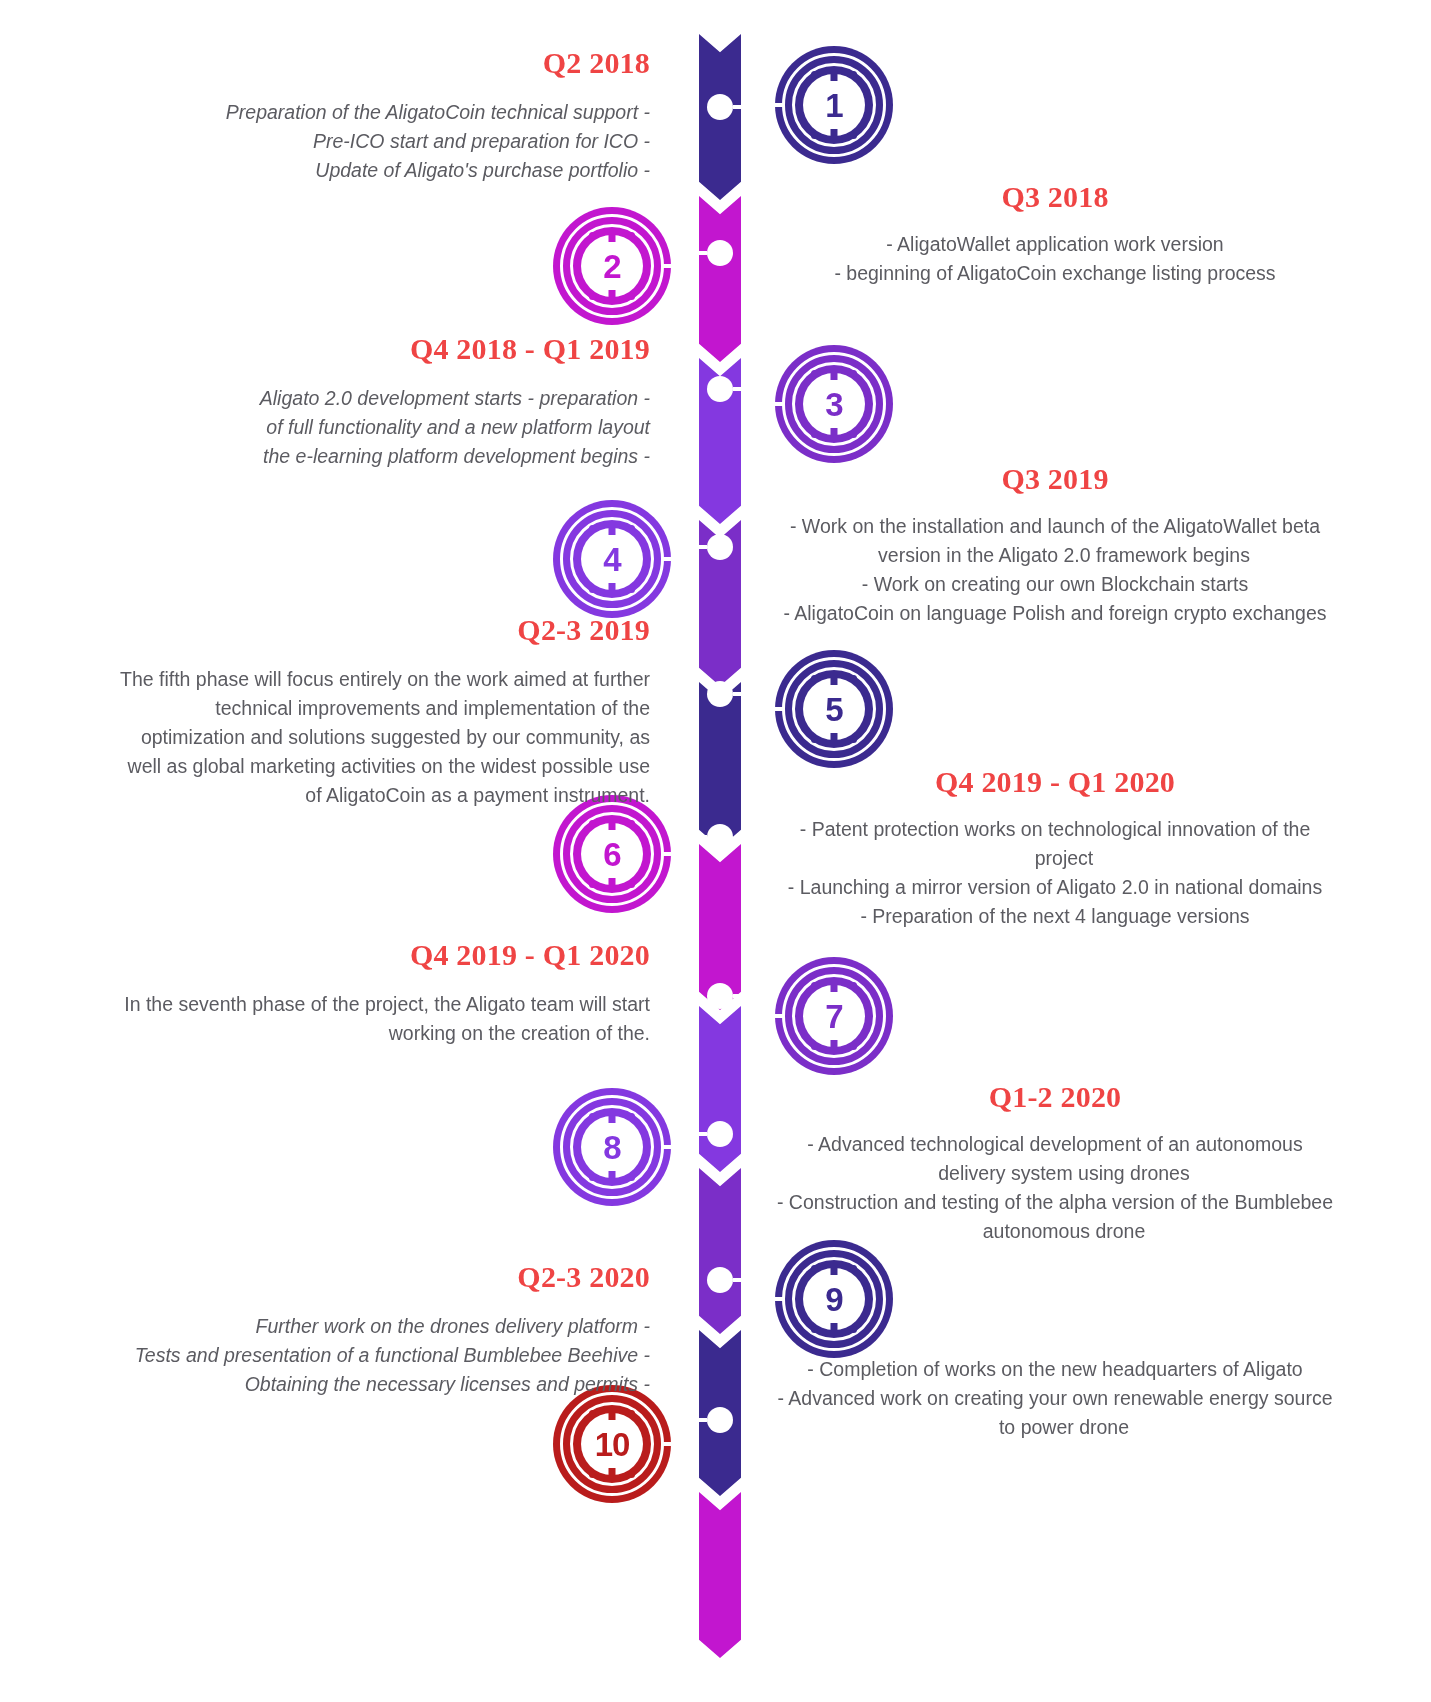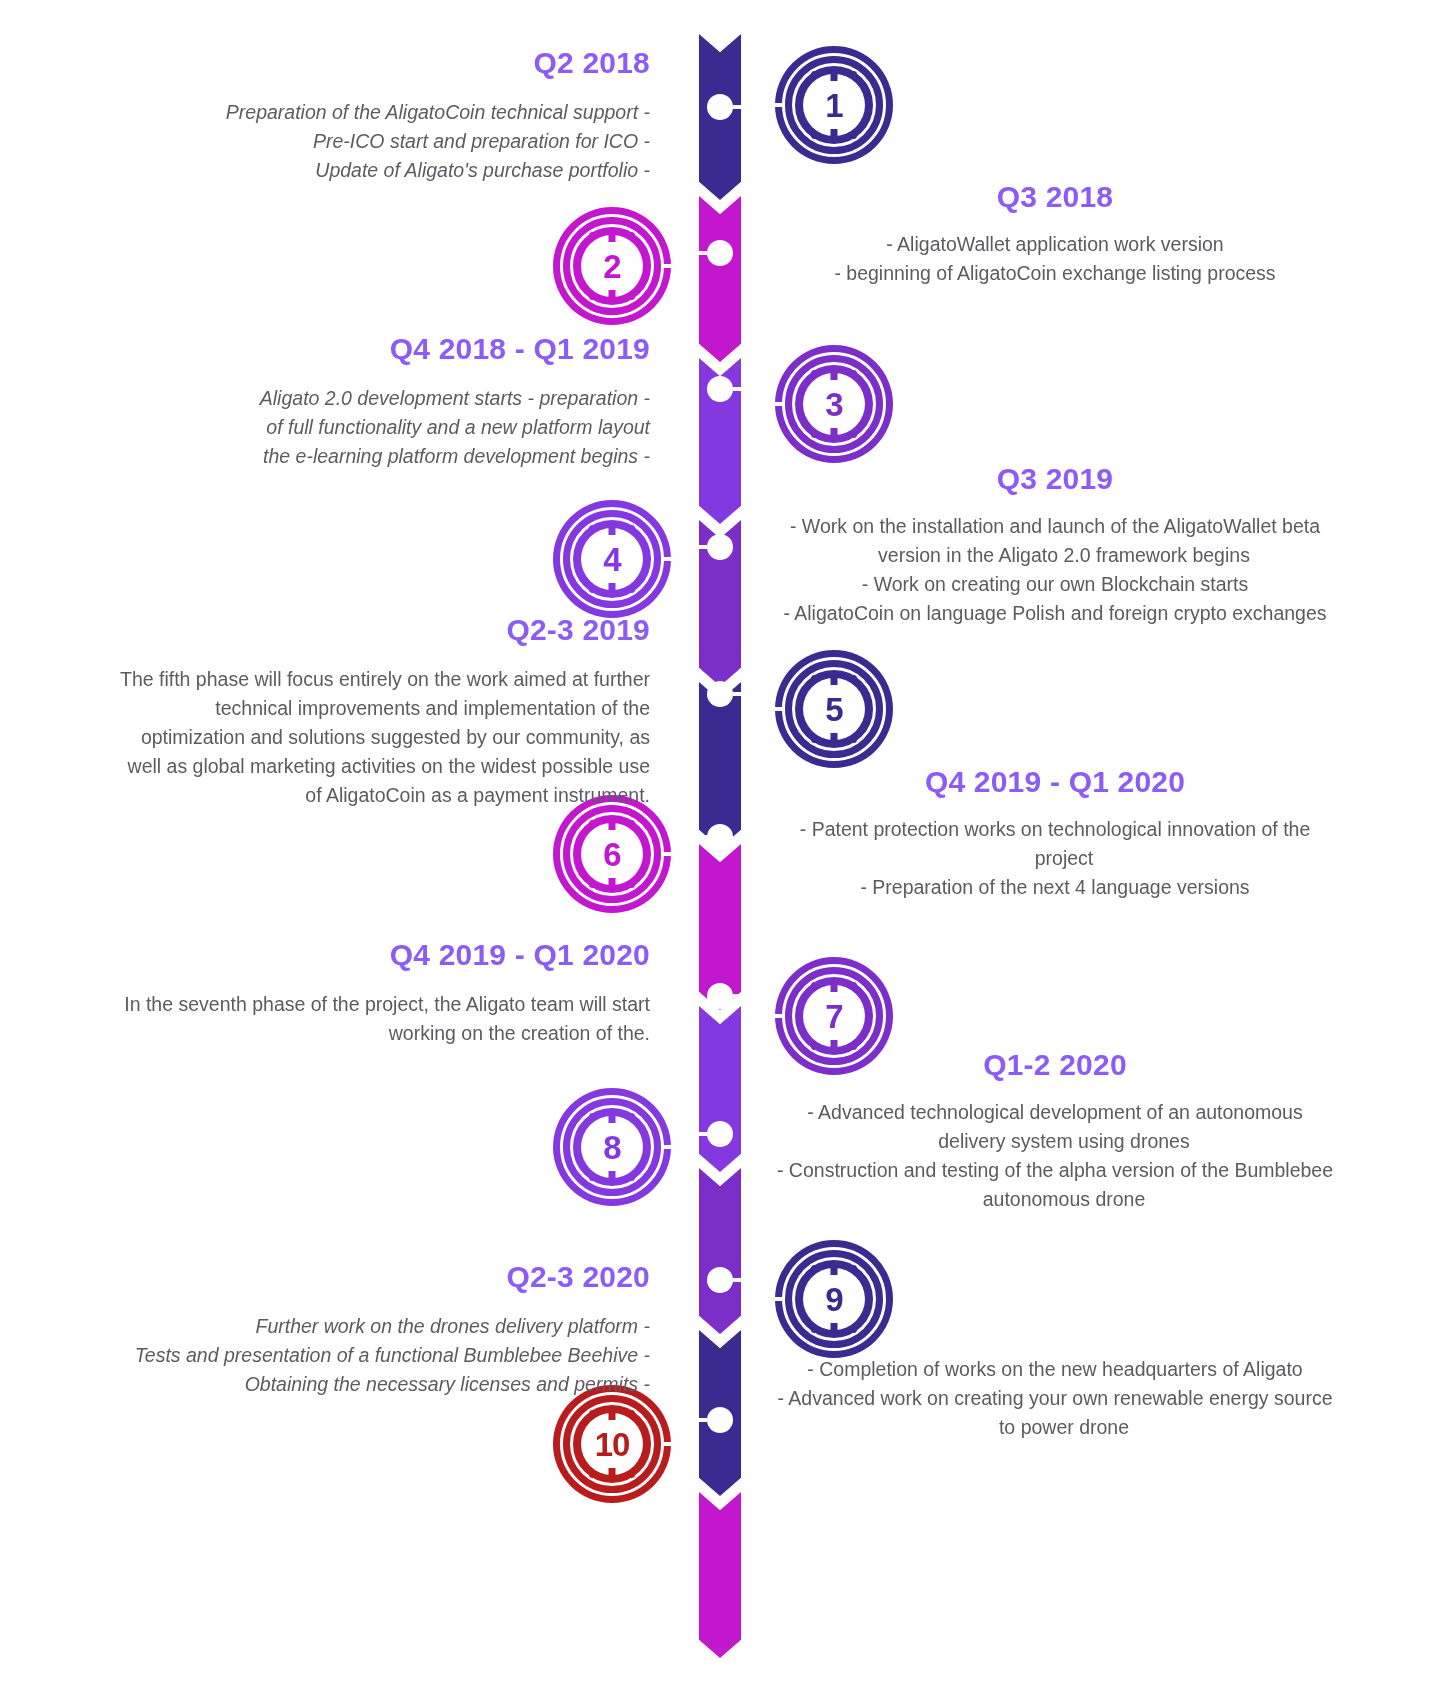--- a/index.html
+++ b/index.html
@@ -113,24 +113,24 @@
     background:#ffffff;
   }
   .coin .notch.l{ left:-1px; }
   .coin .notch.r{ right:-1px; }
 
   
   .block{ position:absolute; }
   .block.left{ text-align:right; }
   .block.right{ text-align:center; }
   .heading{
-    font-family:Liberation Sans, sans-serif;
+    font-family:Liberation Serif, serif;
     font-weight:bold;
     font-size:30px;
-    color:#8b5cf6;
+    color:#ef4444;
     letter-spacing:0.2px;
     margin:0 0 16px 0;
     white-space:nowrap;
   }
   .block.left .heading{ margin-bottom:18px; }
   .body-line{
     font-size:19.5px;
     line-height:29px;
     color:#5b5b61;
     margin:0;
@@ -299,20 +299,22 @@
         <div class="pip tl"></div>
         <div class="pip tr"></div>
         <div class="pip bl"></div>
         <div class="pip br"></div>
         <div class="notch l"></div>
       </div>
       <div class="block right" style="top: 765px; left: 775px; width: 560px;">
         <div class="heading">Q4 2019 - Q1 2020</div>
         <div class="bullet">- Patent protection works on technological innovation of
    the project</div>
+        <div class="bullet">- Launching a mirror version of Aligato 2.0 in national
+   domains</div>
         <div class="bullet">- Preparation of the next 4 language versions</div>
       </div>
       <div class="coin" style="color: rgb(194, 22, 207); top: 795px; left: 553px;">
         <div class="outer"></div>
         <div class="ringgap"></div>
         <div class="midfill"></div>
         <div class="innerwhite">
           <span class="num">6</span>
         </div>
         <div class="spoke t"></div>
@@ -335,21 +337,21 @@
           <span class="num">7</span>
         </div>
         <div class="spoke t"></div>
         <div class="spoke b"></div>
         <div class="pip tl"></div>
         <div class="pip tr"></div>
         <div class="pip bl"></div>
         <div class="pip br"></div>
         <div class="notch l"></div>
       </div>
-      <div class="block right" style="top: 1048px; left: 775px; width: 560px;">
+      <div class="block right" style="top: 1080px; left: 775px; width: 560px;">
         <div class="heading">Q1-2 2020</div>
         <div class="bullet">- Advanced technological development of an autonomous
    delivery system using drones</div>
         <div class="bullet">- Construction and testing of the alpha version of the
    Bumblebee autonomous drone</div>
       </div>
       <div class="coin" style="color: rgb(132, 56, 224); top: 1088px; left: 553px;">
         <div class="outer"></div>
         <div class="ringgap"></div>
         <div class="midfill"></div>

